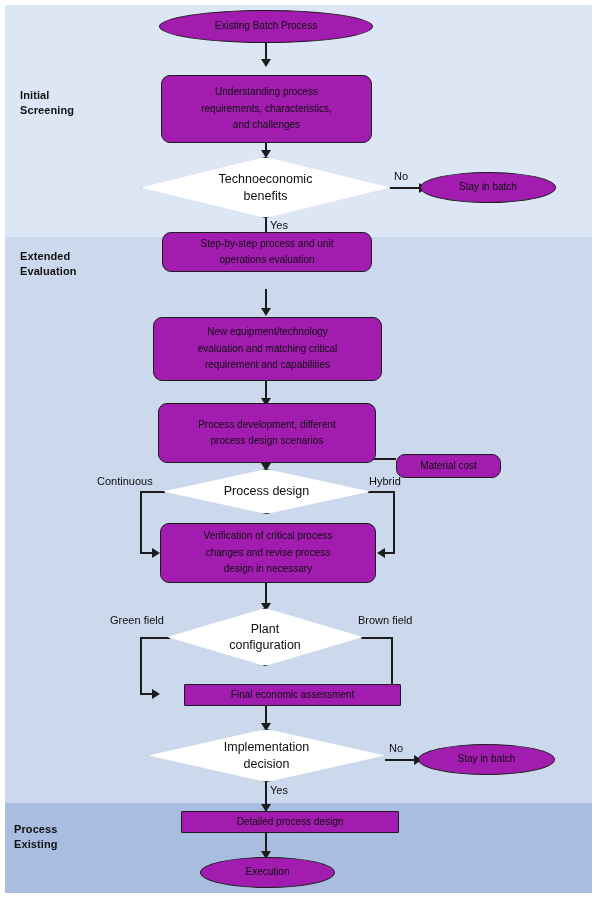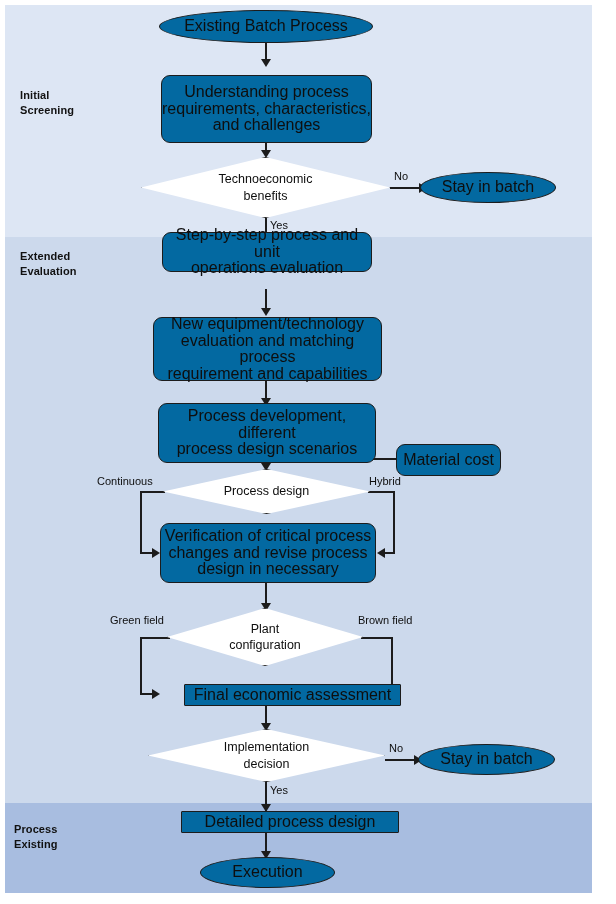--- a/index.html
+++ b/index.html
@@ -37,28 +37,28 @@
     white-space: pre-line;
   }
   #label-initial   { left: 20px; top: 88px; }
   #label-extended  { left: 20px; top: 249px; }
   #label-execution { left: 14px; top: 822px; }
 
   
   .node {
     position: absolute;
     box-sizing: border-box;
-    background: #0369a1;
+    background: #a21caf;
     border: 1.6px solid #1c1c1c;
     display: flex;
     align-items: center;
     justify-content: center;
     text-align: center;
     color: #0e0e0e;
-    font-size: 16px;
+    font-size: 10px;
     line-height: 16.5px;
     white-space: pre-line;
     z-index: 3;
   }
   .rbox   { border-radius: 9px; }
   .sbox   { border-radius: 1px; margin-left: 24px; }
   .ellipse{ border-radius: 50%; }
 
   
   .diamond {
@@ -206,27 +206,27 @@
     <div class="dlabel">Technoeconomic
 benefits</div>
   </div>
 
   <div class="node ellipse" style="left:420px; top:172px; width:136px; height:31px;">Stay in batch</div>
 
   <div class="node rbox" style="left:162px; top:232px; width:210px; height:40px;">Step-by-step process and unit
 operations evaluation</div>
 
   <div class="node rbox" style="left:153px; top:317px; width:229px; height:64px;">New equipment/technology
-evaluation and matching process
+evaluation and matching critical
 requirement and capabilities</div>
 
   <div class="node rbox" style="left:158px; top:403px; width:218px; height:60px;">Process development, different
 process design scenarios</div>
 
-  <div class="node rbox" style="left:396px; top:444px; width:105px; height:32px;">Material cost</div>
+  <div class="node rbox" style="left:396px; top:454px; width:105px; height:24px;">Material cost</div>
 
   <div class="diamond" style="left:163px; top:469px; width:207px; height:45px;">
     <div class="dshape"></div>
     <div class="dlabel">Process design</div>
   </div>
 
   <div class="node rbox" style="left:160px; top:523px; width:216px; height:60px;">Verification of critical process
 changes and revise process
 design in necessary</div>
 

